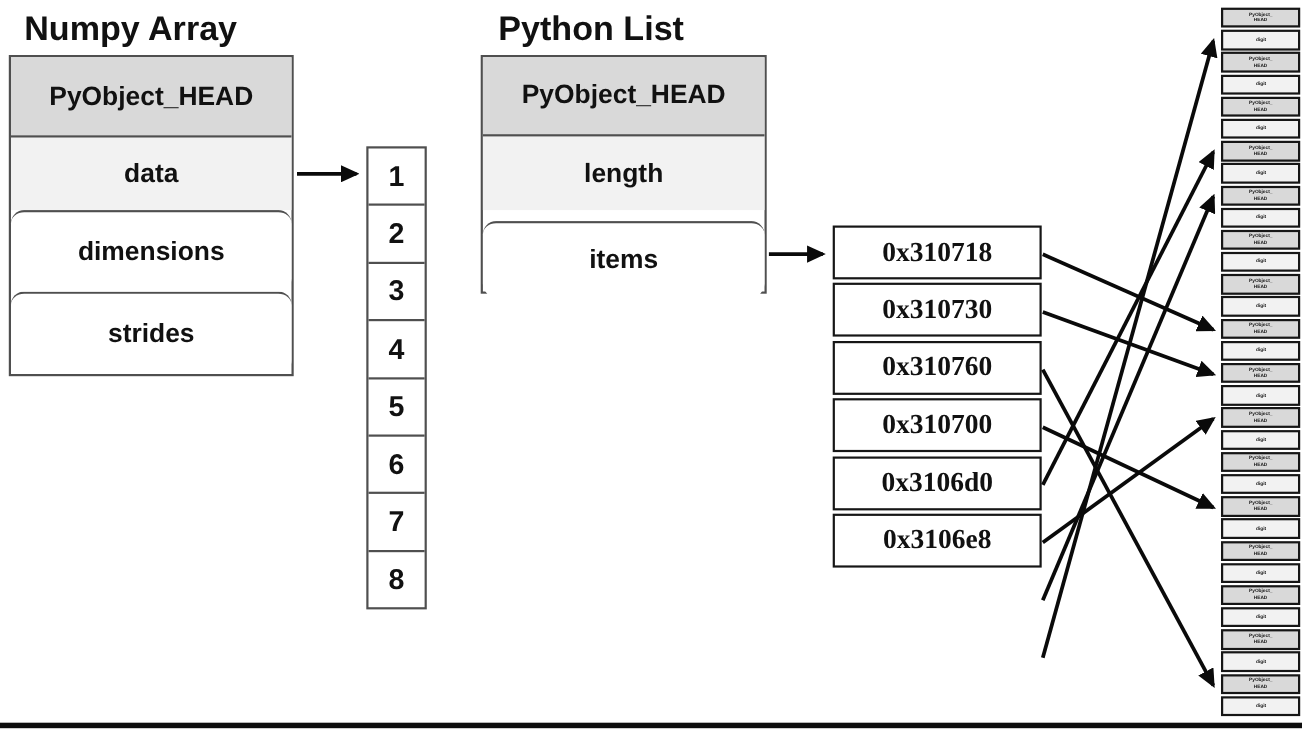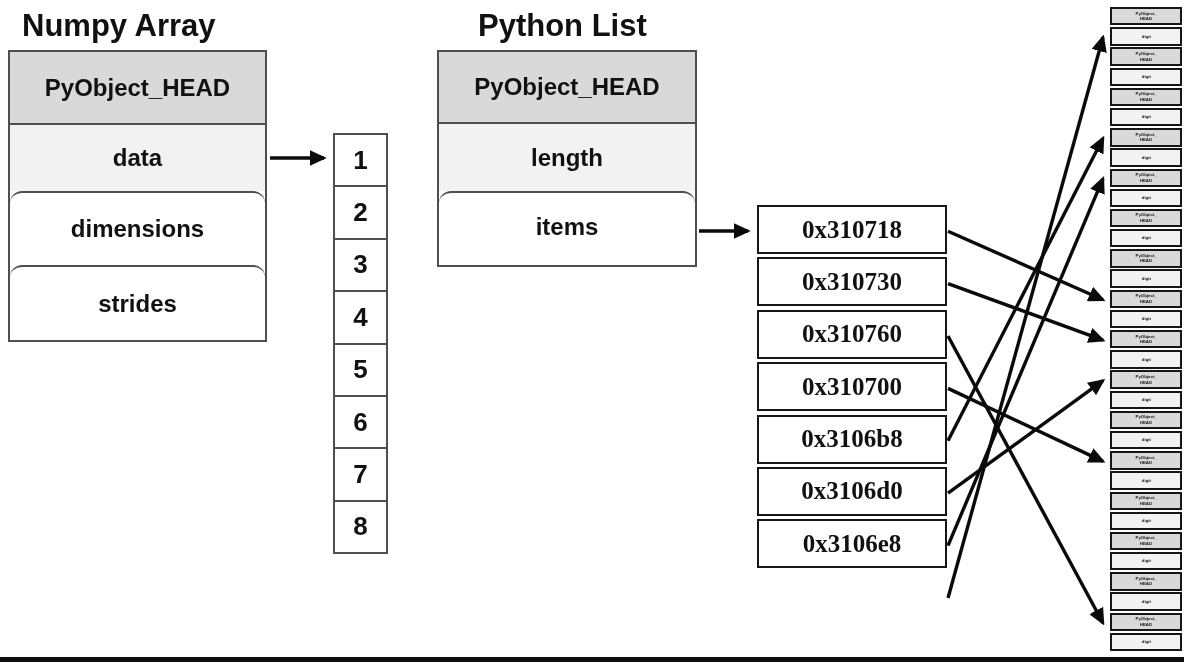--- a/index.html
+++ b/index.html
@@ -59,34 +59,33 @@
       <div class="vcell">1</div>
       <div class="vcell">2</div>
       <div class="vcell">3</div>
       <div class="vcell">4</div>
       <div class="vcell">5</div>
       <div class="vcell">6</div>
       <div class="vcell">7</div>
       <div class="vcell">8</div>
     </div>
 
-  <div class="title" style="left:478px;top:8px;text-align:center;">Python List</div>
+  <div class="title" style="left:453px;top:8px;text-align:center;">Python List</div>
 
   <div class="struct-box" style="left:437px;top:50px;width:260px;height:217px;">
     <div class="struct-row fill-header" style="height:70px;">PyObject_HEAD</div>
     <div class="struct-row fill-field" style="height:69px;">length</div>
-    <div class="struct-row fill-white" style="height:69px;">items</div>
+    <div class="struct-row fill-white" style="height:69px;margin-top:10px;">items</div>
   </div>
 
   <div class="ptr-table" style="left:757px;top:205px;width:190px;">
       <div class="pcell">0x310718</div>
       <div class="pcell">0x310730</div>
       <div class="pcell">0x310760</div>
       <div class="pcell">0x310700</div>
-      <div class="pcell">0x3106b8</div>
       <div class="pcell">0x3106d0</div>
       <div class="pcell">0x3106e8</div>
     </div>
 
   <div class="mem-col" style="left:1110px;top:7px;width:72px;">
       <div class="mcell" style="background: var(--header-fill);">
         <div class="tiny">PyObject_</div>
         <div class="tiny">HEAD</div>
       </div>
       <div class="mcell" style="background: var(--field-fill);">

